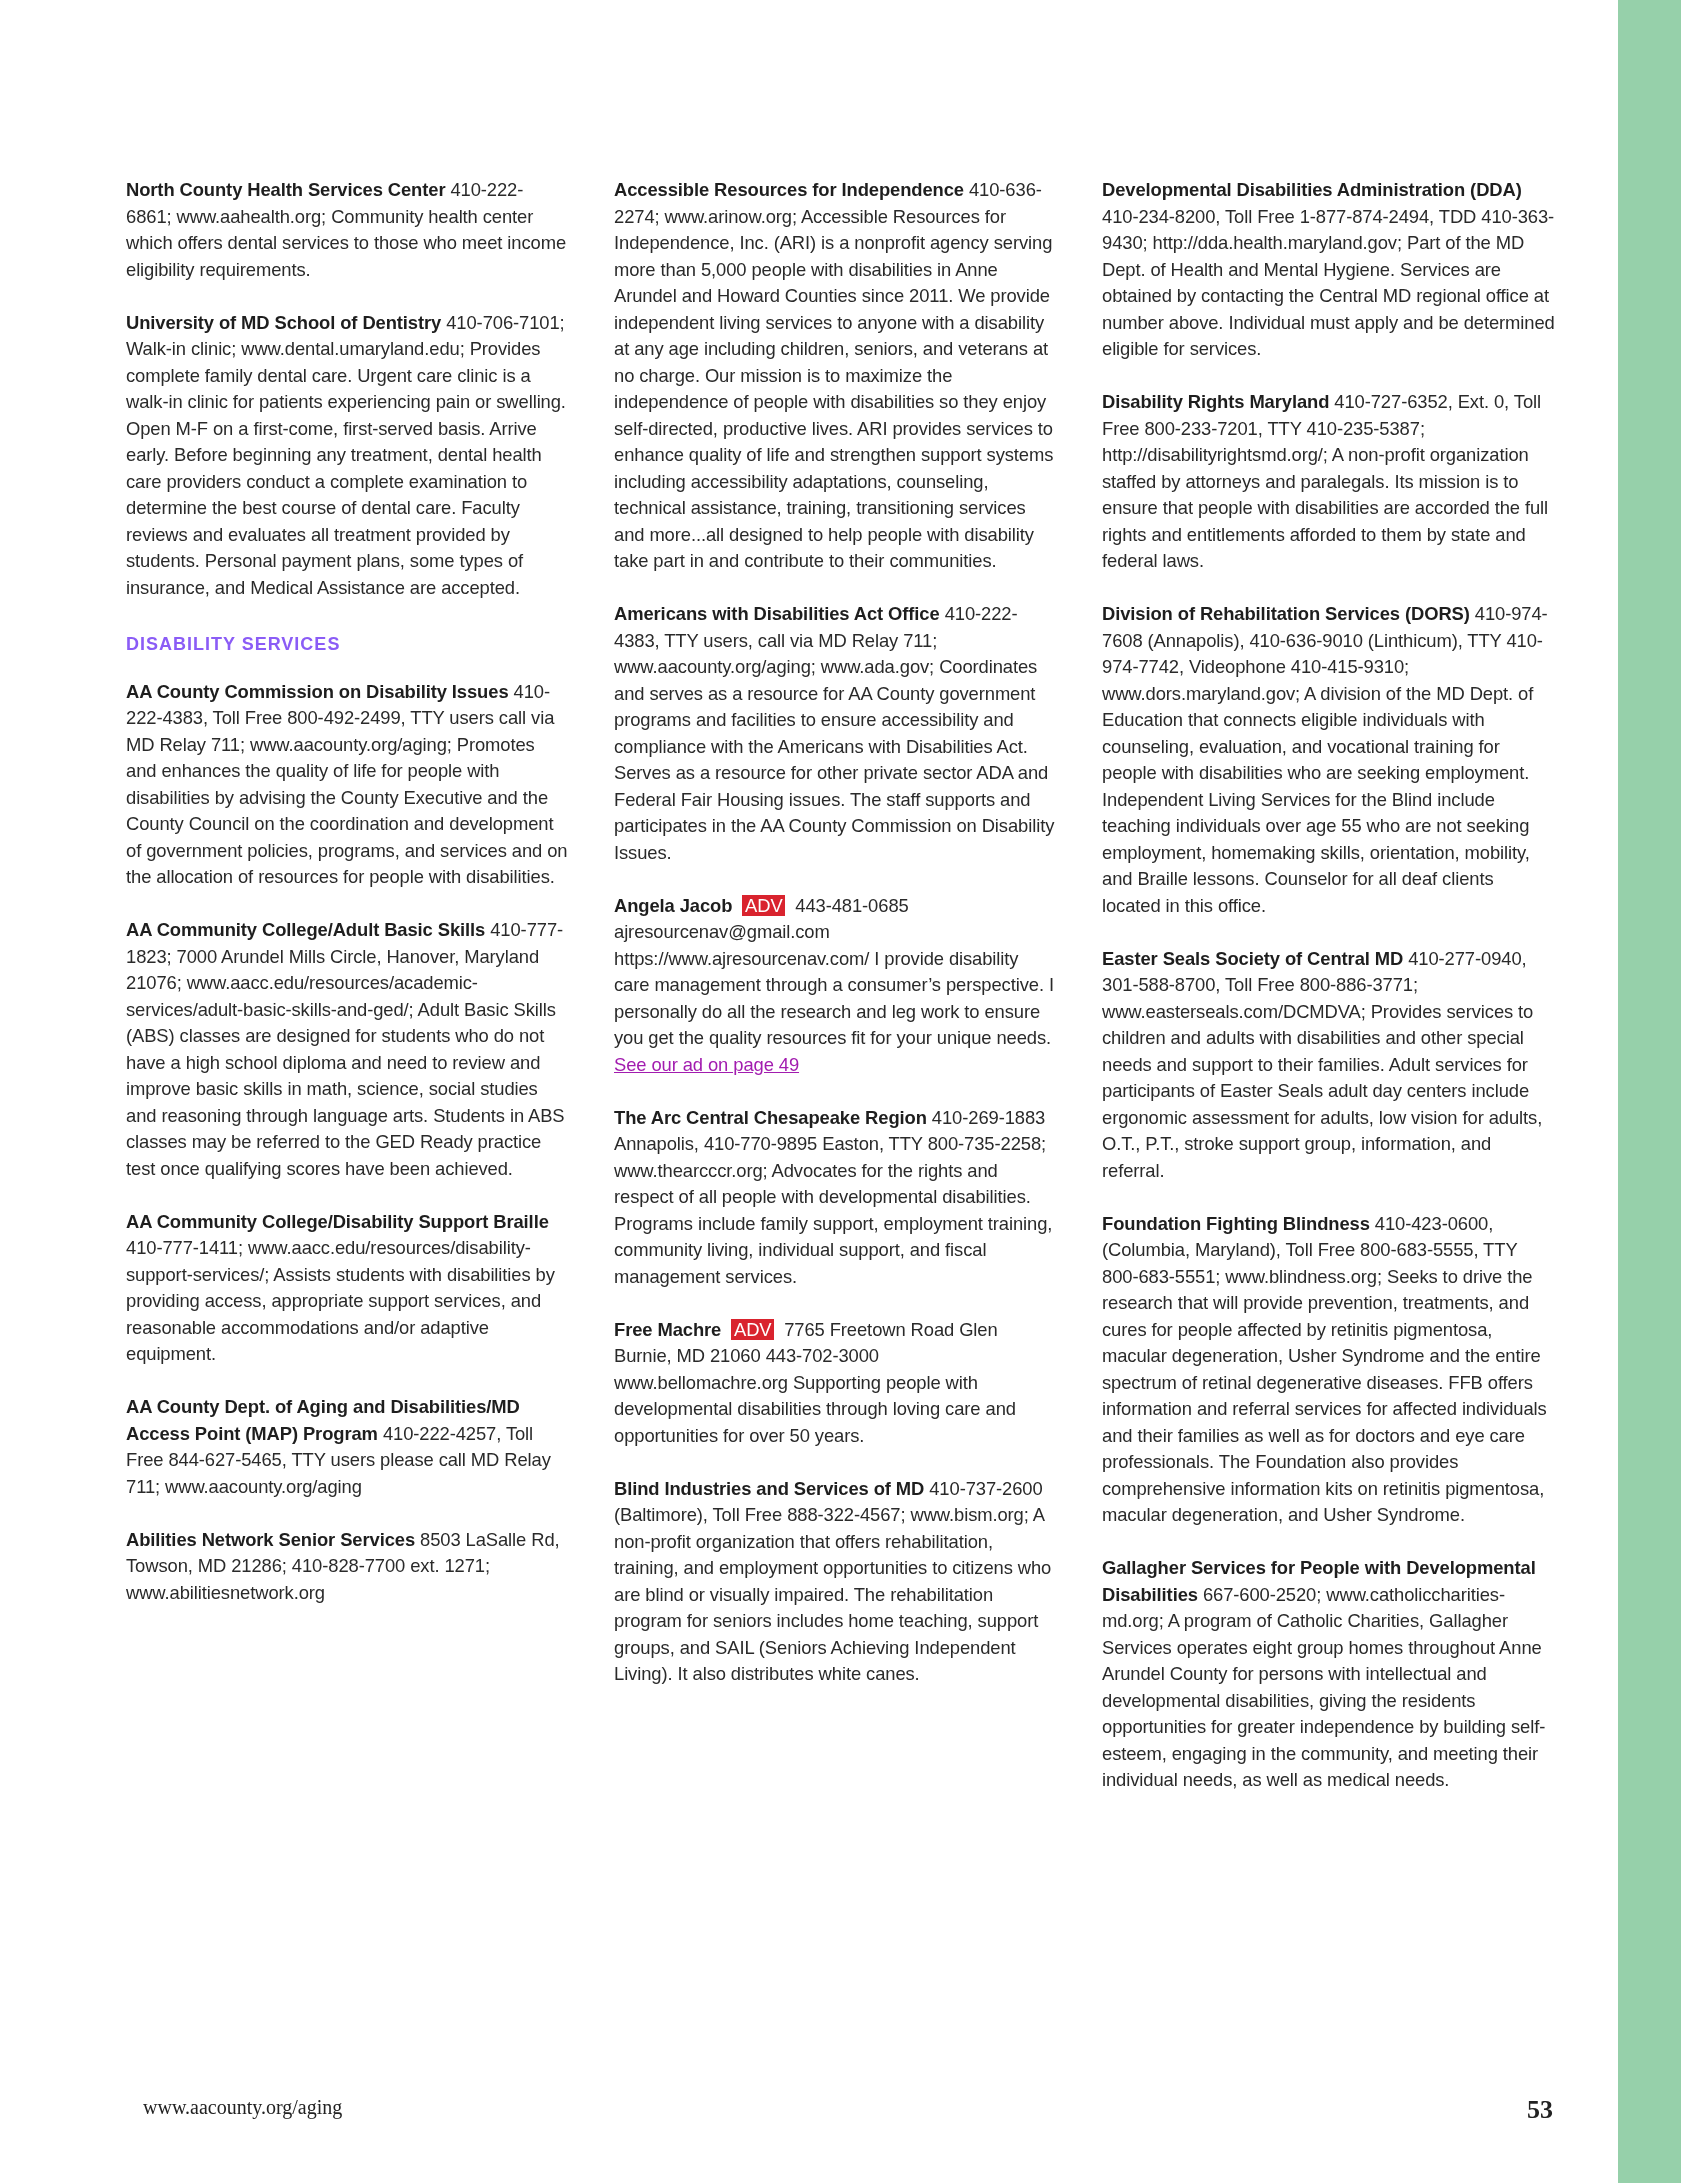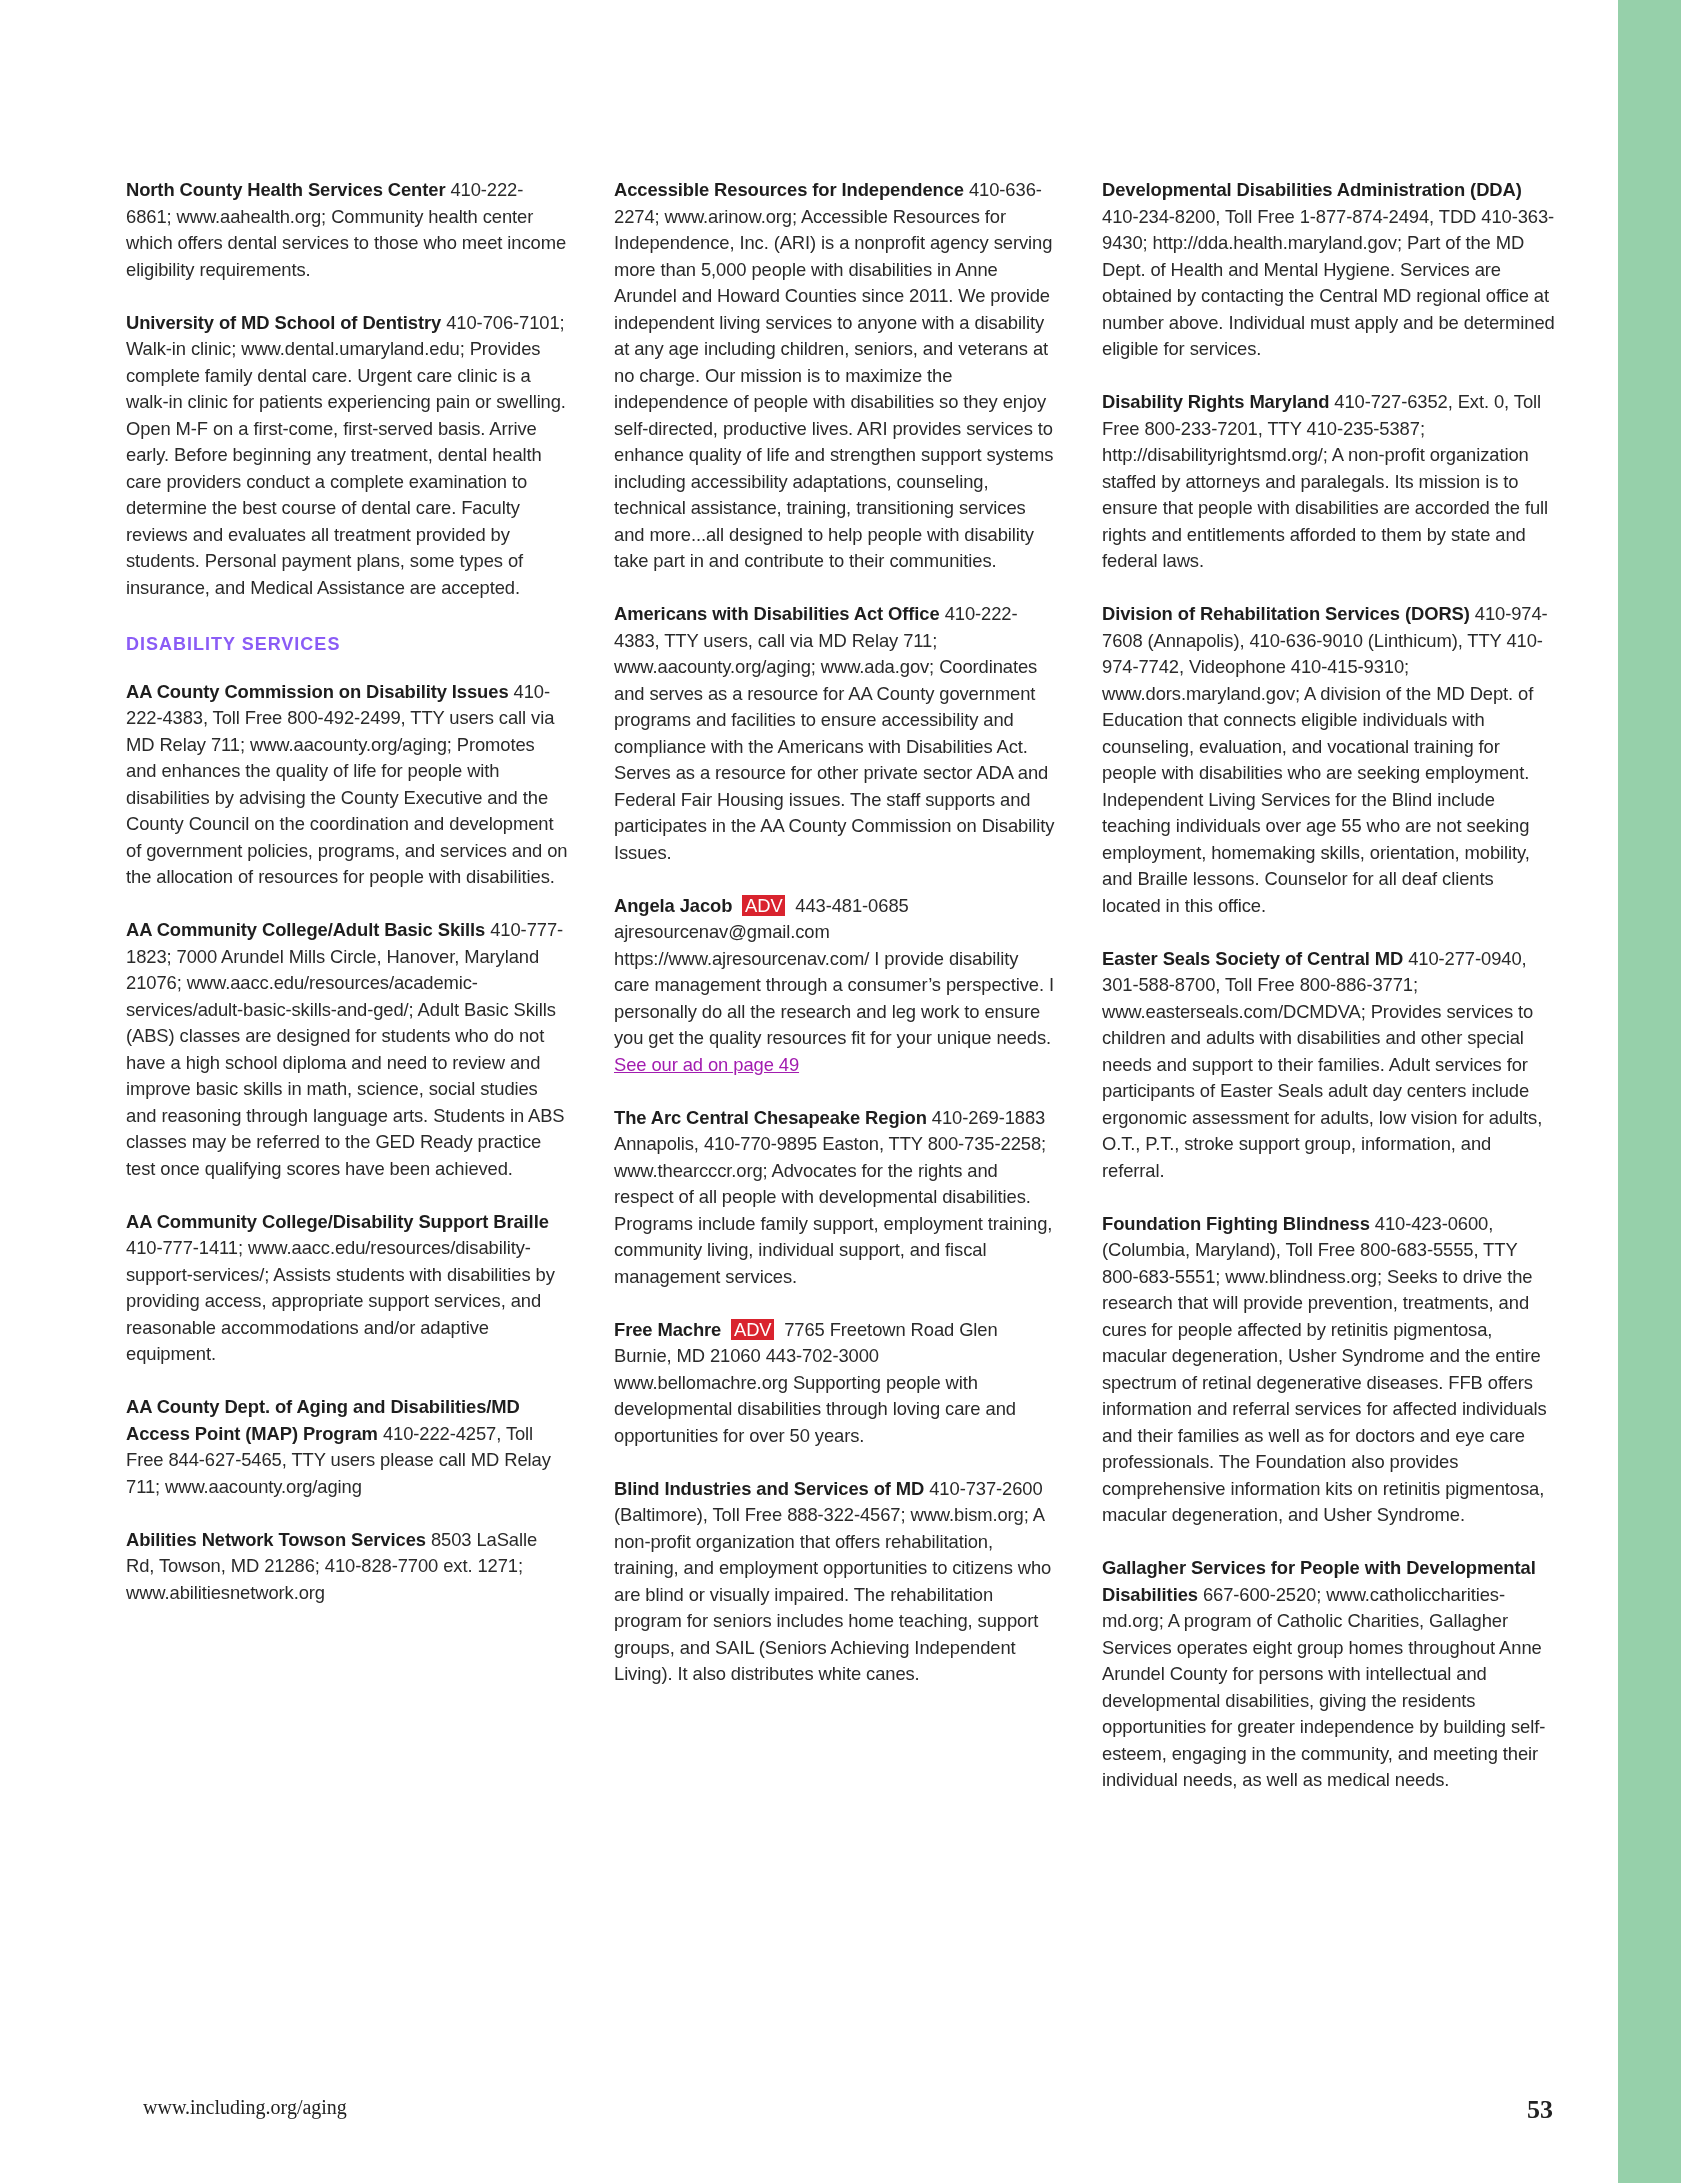--- a/index.html
+++ b/index.html
@@ -24,36 +24,36 @@
 <div class="side-bar"></div>
 
 <div class="col col-1">
   <p class="entry"><span class="entry-name">North County Health Services Center</span><span> 410-222-6861; www.aahealth.org; Community health center which offers dental services to those who meet income eligibility requirements.</span></p>
   <p class="entry"><span class="entry-name">University of MD School of Dentistry</span><span> 410-706-7101; Walk-in clinic; www.dental.umaryland.edu; Provides complete family dental care. Urgent care clinic is a walk-in clinic for patients experiencing pain or swelling. Open M-F on a first-come, first-served basis. Arrive early. Before beginning any treatment, dental health care providers conduct a complete examination to determine the best course of dental care. Faculty reviews and evaluates all treatment provided by students. Personal payment plans, some types of insurance, and Medical Assistance are accepted.</span></p>
   <h2 class="section-heading">DISABILITY SERVICES</h2>
   <p class="entry"><span class="entry-name">AA County Commission on Disability Issues</span><span> 410-222-4383, Toll Free 800-492-2499, TTY users call via MD Relay 711; www.aacounty.org/aging; Promotes and enhances the quality of life for people with disabilities by advising the County Executive and the County Council on the coordination and development of government policies, programs, and services and on the allocation of resources for people with disabilities.</span></p>
   <p class="entry"><span class="entry-name">AA Community College/Adult Basic Skills</span><span> 410-777-1823; 7000 Arundel Mills Circle, Hanover, Maryland 21076; www.aacc.edu/resources/academic-services/adult-basic-skills-and-ged/; Adult Basic Skills (ABS) classes are designed for students who do not have a high school diploma and need to review and improve basic skills in math, science, social studies and reasoning through language arts. Students in ABS classes may be referred to the GED Ready practice test once qualifying scores have been achieved.</span></p>
   <p class="entry"><span class="entry-name">AA Community College/Disability Support Braille</span><span> 410-777-1411; www.aacc.edu/resources/disability-support-services/; Assists students with disabilities by providing access, appropriate support services, and reasonable accommodations and/or adaptive equipment.</span></p>
   <p class="entry"><span class="entry-name">AA County Dept. of Aging and Disabilities/MD Access Point (MAP) Program</span><span> 410-222-4257, Toll Free 844-627-5465, TTY users please call MD Relay 711; www.aacounty.org/aging</span></p>
-  <p class="entry"><span class="entry-name">Abilities Network Towson Services</span><span> 8503 LaSalle Rd, Towson, MD 21286; 410-828-7700 ext. 1271; www.abilitiesnetwork.org</span></p>
+  <p class="entry"><span class="entry-name">Abilities Network Senior Services</span><span> 8503 LaSalle Rd, Towson, MD 21286; 410-828-7700 ext. 1271; www.abilitiesnetwork.org</span></p>
 </div>
 
 <div class="col col-2">
   <p class="entry"><span class="entry-name">Accessible Resources for Independence</span><span> 410-636-2274; www.arinow.org; Accessible Resources for Independence, Inc. (ARI) is a nonprofit agency serving more than 5,000 people with disabilities in Anne Arundel and Howard Counties since 2011. We provide independent living services to anyone with a disability at any age including children, seniors, and veterans at no charge. Our mission is to maximize the independence of people with disabilities so they enjoy self-directed, productive lives. ARI provides services to enhance quality of life and strengthen support systems including accessibility adaptations, counseling, technical assistance, training, transitioning services and more...all designed to help people with disability take part in and contribute to their communities.</span></p>
   <p class="entry"><span class="entry-name">Americans with Disabilities Act Office</span><span> 410-222-4383, TTY users, call via MD Relay 711; www.aacounty.org/aging; www.ada.gov; Coordinates and serves as a resource for AA County government programs and facilities to ensure accessibility and compliance with the Americans with Disabilities Act. Serves as a resource for other private sector ADA and Federal Fair Housing issues. The staff supports and participates in the AA County Commission on Disability Issues.</span></p>
   <p class="entry"><span class="entry-name">Angela Jacob</span> <span class="adv-badge">ADV</span><span> 443-481-0685 ajresourcenav@gmail.com https://www.ajresourcenav.com/ I provide disability care management through a consumer’s perspective. I personally do all the research and leg work to ensure you get the quality resources fit for your unique needs. </span><a class="ad-link">See our ad on page 49</a></p>
   <p class="entry"><span class="entry-name">The Arc Central Chesapeake Region</span><span> 410-269-1883 Annapolis, 410-770-9895 Easton, TTY 800-735-2258; www.thearcccr.org; Advocates for the rights and respect of all people with developmental disabilities. Programs include family support, employment training, community living, individual support, and fiscal management services.</span></p>
   <p class="entry"><span class="entry-name">Free Machre</span> <span class="adv-badge">ADV</span><span> 7765 Freetown Road Glen Burnie, MD 21060 443-702-3000 www.bellomachre.org Supporting people with developmental disabilities through loving care and opportunities for over 50 years.</span></p>
   <p class="entry"><span class="entry-name">Blind Industries and Services of MD</span><span> 410-737-2600 (Baltimore), Toll Free 888-322-4567; www.bism.org; A non-profit organization that offers rehabilitation, training, and employment opportunities to citizens who are blind or visually impaired. The rehabilitation program for seniors includes home teaching, support groups, and SAIL (Seniors Achieving Independent Living). It also distributes white canes.</span></p>
 </div>
 
 <div class="col col-3">
   <p class="entry"><span class="entry-name">Developmental Disabilities Administration (DDA)</span><span> 410-234-8200, Toll Free 1-877-874-2494, TDD 410-363-9430; http://dda.health.maryland.gov; Part of the MD Dept. of Health and Mental Hygiene. Services are obtained by contacting the Central MD regional office at number above. Individual must apply and be determined eligible for services.</span></p>
   <p class="entry"><span class="entry-name">Disability Rights Maryland</span><span> 410-727-6352, Ext. 0, Toll Free 800-233-7201, TTY 410-235-5387; http://disabilityrightsmd.org/; A non-profit organization staffed by attorneys and paralegals. Its mission is to ensure that people with disabilities are accorded the full rights and entitlements afforded to them by state and federal laws.</span></p>
   <p class="entry"><span class="entry-name">Division of Rehabilitation Services (DORS)</span><span> 410-974-7608 (Annapolis), 410-636-9010 (Linthicum), TTY 410-974-7742, Videophone 410-415-9310; www.dors.maryland.gov; A division of the MD Dept. of Education that connects eligible individuals with counseling, evaluation, and vocational training for people with disabilities who are seeking employment. Independent Living Services for the Blind include teaching individuals over age 55 who are not seeking employment, homemaking skills, orientation, mobility, and Braille lessons. Counselor for all deaf clients located in this office.</span></p>
   <p class="entry"><span class="entry-name">Easter Seals Society of Central MD</span><span> 410-277-0940, 301-588-8700, Toll Free 800-886-3771; www.easterseals.com/DCMDVA; Provides services to children and adults with disabilities and other special needs and support to their families. Adult services for participants of Easter Seals adult day centers include ergonomic assessment for adults, low vision for adults, O.T., P.T., stroke support group, information, and referral.</span></p>
   <p class="entry"><span class="entry-name">Foundation Fighting Blindness</span><span> 410-423-0600, (Columbia, Maryland), Toll Free 800-683-5555, TTY 800-683-5551; www.blindness.org; Seeks to drive the research that will provide prevention, treatments, and cures for people affected by retinitis pigmentosa, macular degeneration, Usher Syndrome and the entire spectrum of retinal degenerative diseases. FFB offers information and referral services for affected individuals and their families as well as for doctors and eye care professionals. The Foundation also provides comprehensive information kits on retinitis pigmentosa, macular degeneration, and Usher Syndrome.</span></p>
   <p class="entry"><span class="entry-name">Gallagher Services for People with Developmental Disabilities</span><span> 667-600-2520; www.catholiccharities-md.org; A program of Catholic Charities, Gallagher Services operates eight group homes throughout Anne Arundel County for persons with intellectual and developmental disabilities, giving the residents opportunities for greater independence by building self-esteem, engaging in the community, and meeting their individual needs, as well as medical needs.</span></p>
 </div>
 
-<div class="footer-url">www.including.org/aging</div>
+<div class="footer-url">www.aacounty.org/aging</div>
 <div class="page-number">53</div>
 
 
 </body></html>

